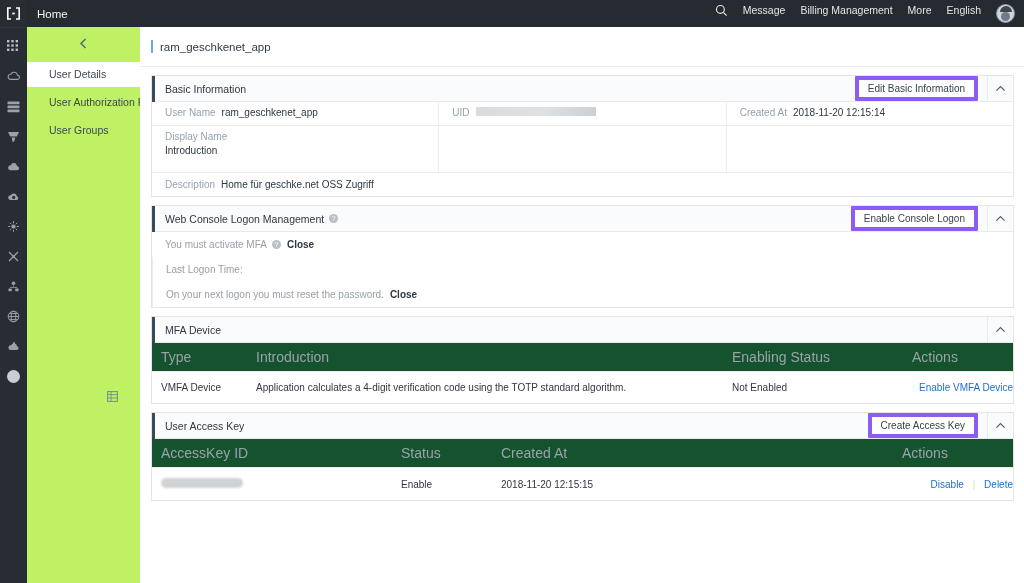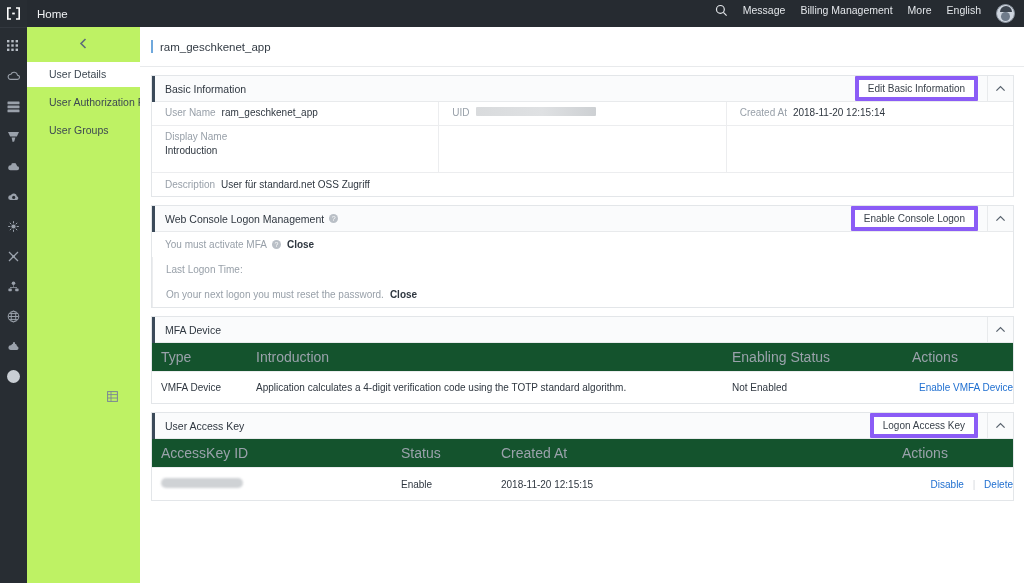--- a/index.html
+++ b/index.html
@@ -447,21 +447,21 @@
             <div class="info-row">
               <span class="info-label">Created At</span>
               <span class="info-value">2018-11-20 12:15:14</span>
             </div>
             <div class="info-row tall last"></div>
           </div>
         </div>
 
         <div class="desc-row">
           <span class="info-label">Description</span>
-          <span class="info-value">User für standard.net OSS Zugriff</span>
+          <span class="info-value">Home für geschke.net OSS Zugriff</span>
         </div>
       </div>
 
       <div class="panel">
         <div class="panel-head">
           <span class="panel-title">Web Console Logon Management</span>
           <span class="help-ico">?</span>
           <div class="panel-actions">
             <button class="btn">Enable Console Logon</button>
             <span class="collapse-btn">
@@ -519,21 +519,21 @@
               </td>
             </tr>
           </tbody>
         </table>
       </div>
 
       <div class="panel">
         <div class="panel-head">
           <span class="panel-title">User Access Key</span>
           <div class="panel-actions">
-            <button class="btn">Logon Access Key</button>
+            <button class="btn">Create Access Key</button>
             <span class="collapse-btn">
               <svg width="11" height="8" viewBox="0 0 11 8" fill="none" stroke="currentColor" stroke-width="1.3">
                 <path d="M1.4 5.6L5.5 1.6l4.1 4"></path>
               </svg>
             </span>
           </div>
         </div>
 
         <table class="tbl">
           <thead>

